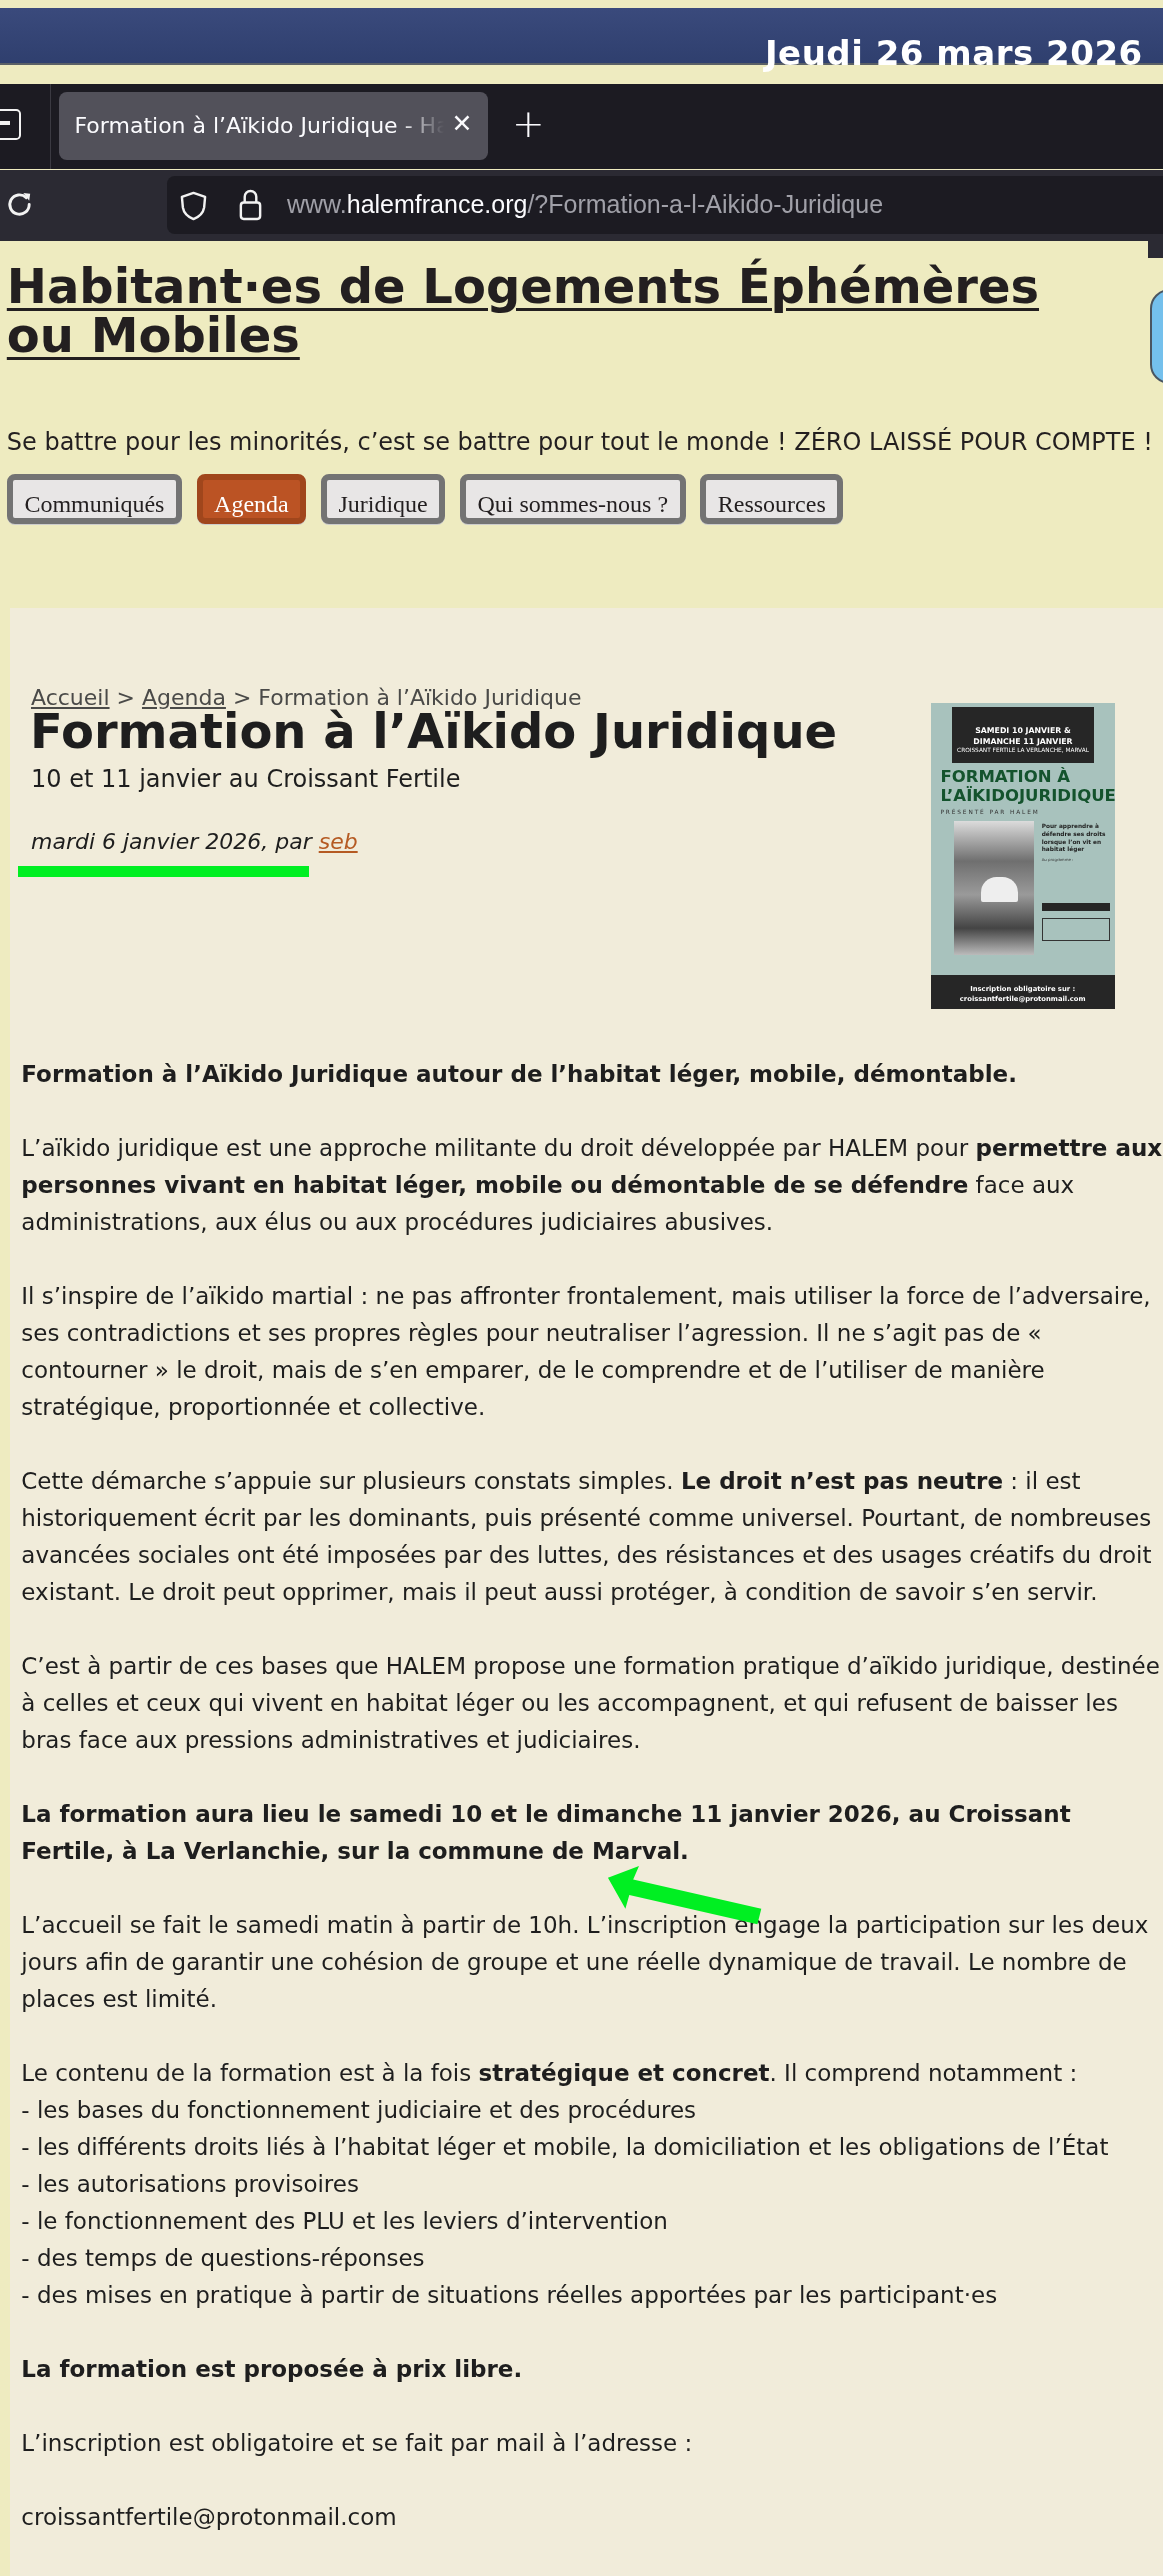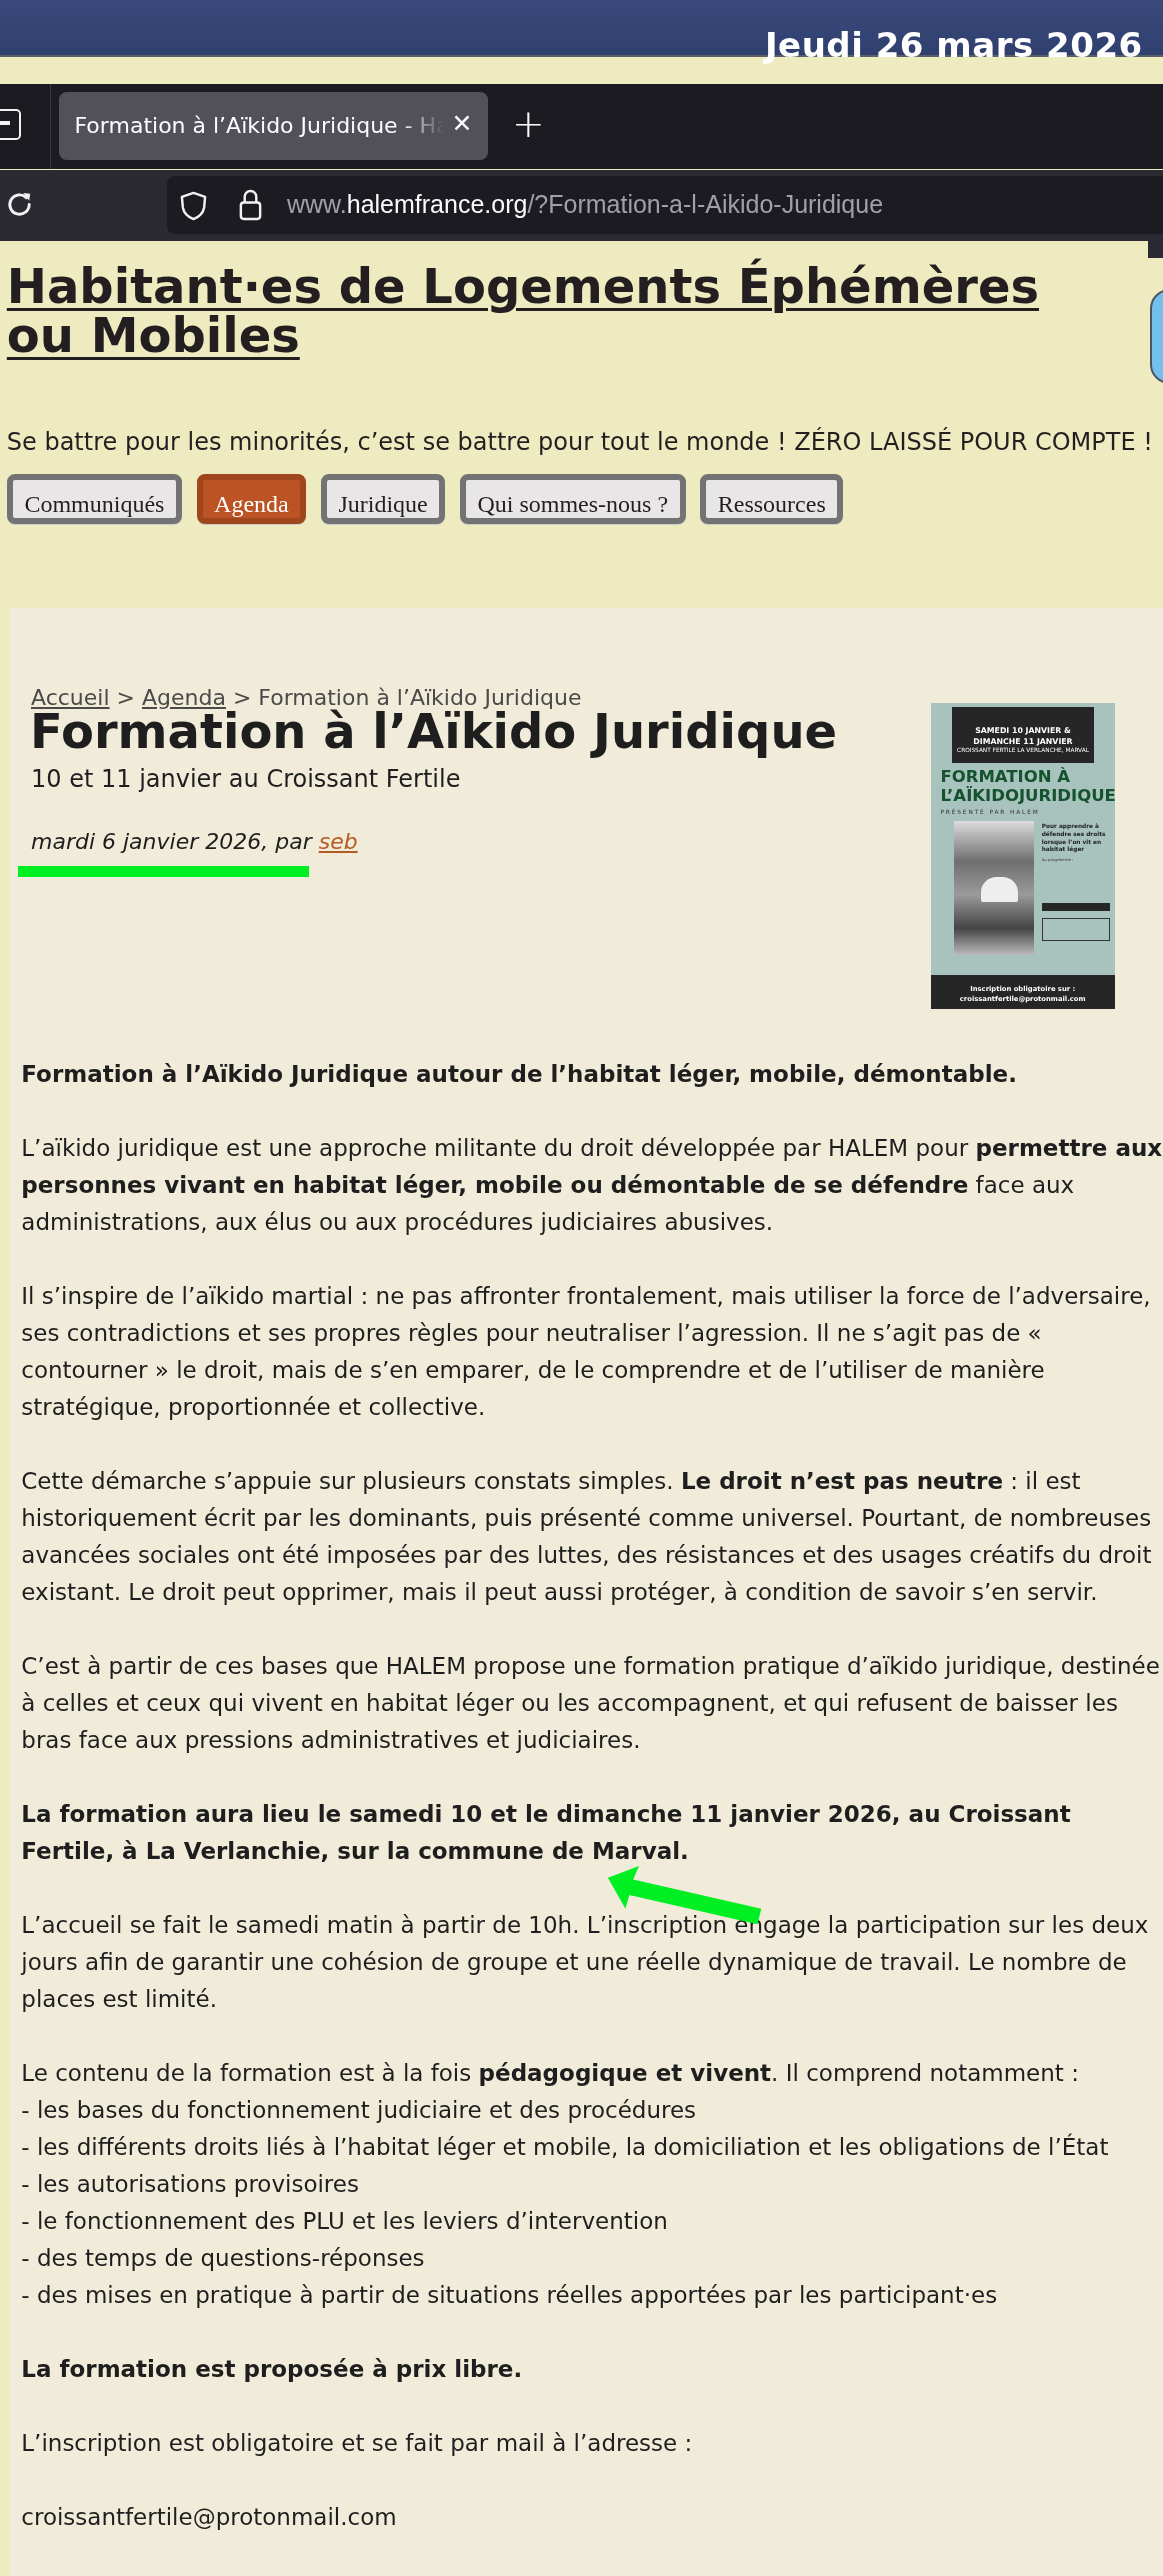--- a/index.html
+++ b/index.html
@@ -1,21 +1,21 @@
 <!DOCTYPE html>
 <html><head>
   <meta charset="utf-8">
   <style>
     * { box-sizing: border-box; margin: 0; padding: 0; }
     html, body { width: 1164px; height: 2576px; overflow: hidden; }
     body { font-family: "DejaVu Sans", sans-serif; background: #eeebc0; position: relative; }
 
     
     .os-bar {
-      position: absolute; left: 0; top: 0; width: 1164px; height: 57px;
+      position: absolute; left: 0; top: 8px; width: 1164px; height: 57px;
       background: linear-gradient(#3a4a7c, #2f3f6e);
       border-bottom: 2.9px solid #5a6066;
     }
     .os-date {
       position: absolute; right: 21.3px; top: 25px;
       color: #ffffff; font-size: 34px; font-weight: bold; letter-spacing: 0.5px;
       font-family: "DejaVu Sans", sans-serif;
     }
 
     
@@ -209,21 +209,21 @@
 
   <div class="body-text" style="top: 815px;">
     <p><b>Formation à l’Aïkido Juridique autour de l’habitat léger, mobile, démontable.</b></p>
     <p><span>L’aïkido juridique est une approche militante du droit développée par HALEM pour </span><b>permettre aux personnes vivant en habitat léger, mobile ou démontable de se défendre</b><span> face aux administrations, aux élus ou aux procédures judiciaires abusives.</span></p>
     <p>Il s’inspire de l’aïkido martial : ne pas affronter frontalement, mais utiliser la force de l’adversaire, ses contradictions et ses propres règles pour neutraliser l’agression. Il ne s’agit pas de « contourner » le droit, mais de s’en emparer, de le comprendre et de l’utiliser de manière stratégique, proportionnée et collective.</p>
     <p><span>Cette démarche s’appuie sur plusieurs constats simples. </span><b>Le droit n’est pas neutre</b><span> : il est historiquement écrit par les dominants, puis présenté comme universel. Pourtant, de nombreuses avancées sociales ont été imposées par des luttes, des résistances et des usages créatifs du droit existant. Le droit peut opprimer, mais il peut aussi protéger, à condition de savoir s’en servir.</span></p>
     <p>C’est à partir de ces bases que HALEM propose une formation pratique d’aïkido juridique, destinée à celles et ceux qui vivent en habitat léger ou les accompagnent, et qui refusent de baisser les bras face aux pressions administratives et judiciaires.</p>
     <p><b>La formation aura lieu le samedi 10 et le dimanche 11 janvier 2026, au Croissant Fertile, à La Verlanchie, sur la commune de Marval.</b></p>
     <p>L’accueil se fait le samedi matin à partir de 10h. L’inscription engage la participation sur les deux jours afin de garantir une cohésion de groupe et une réelle dynamique de travail. Le nombre de places est limité.</p>
     <p>
-      <span>Le contenu de la formation est à la fois </span><b>pédagogique et vivent</b><span>. Il comprend notamment :</span><br>
+      <span>Le contenu de la formation est à la fois </span><b>stratégique et concret</b><span>. Il comprend notamment :</span><br>
       <span>- les bases du fonctionnement judiciaire et des procédures</span><br>
       <span>- les différents droits liés à l’habitat léger et mobile, la domiciliation et les obligations de l’État</span><br>
       <span>- les autorisations provisoires</span><br>
       <span>- le fonctionnement des PLU et les leviers d’intervention</span><br>
       <span>- des temps de questions-réponses</span><br>
       <span>- des mises en pratique à partir de situations réelles apportées par les participant·es</span>
     </p>
     <p><b>La formation est proposée à prix libre.</b></p>
     <p>L’inscription est obligatoire et se fait par mail à l’adresse :</p>
     <p>croissantfertile@protonmail.com</p>

